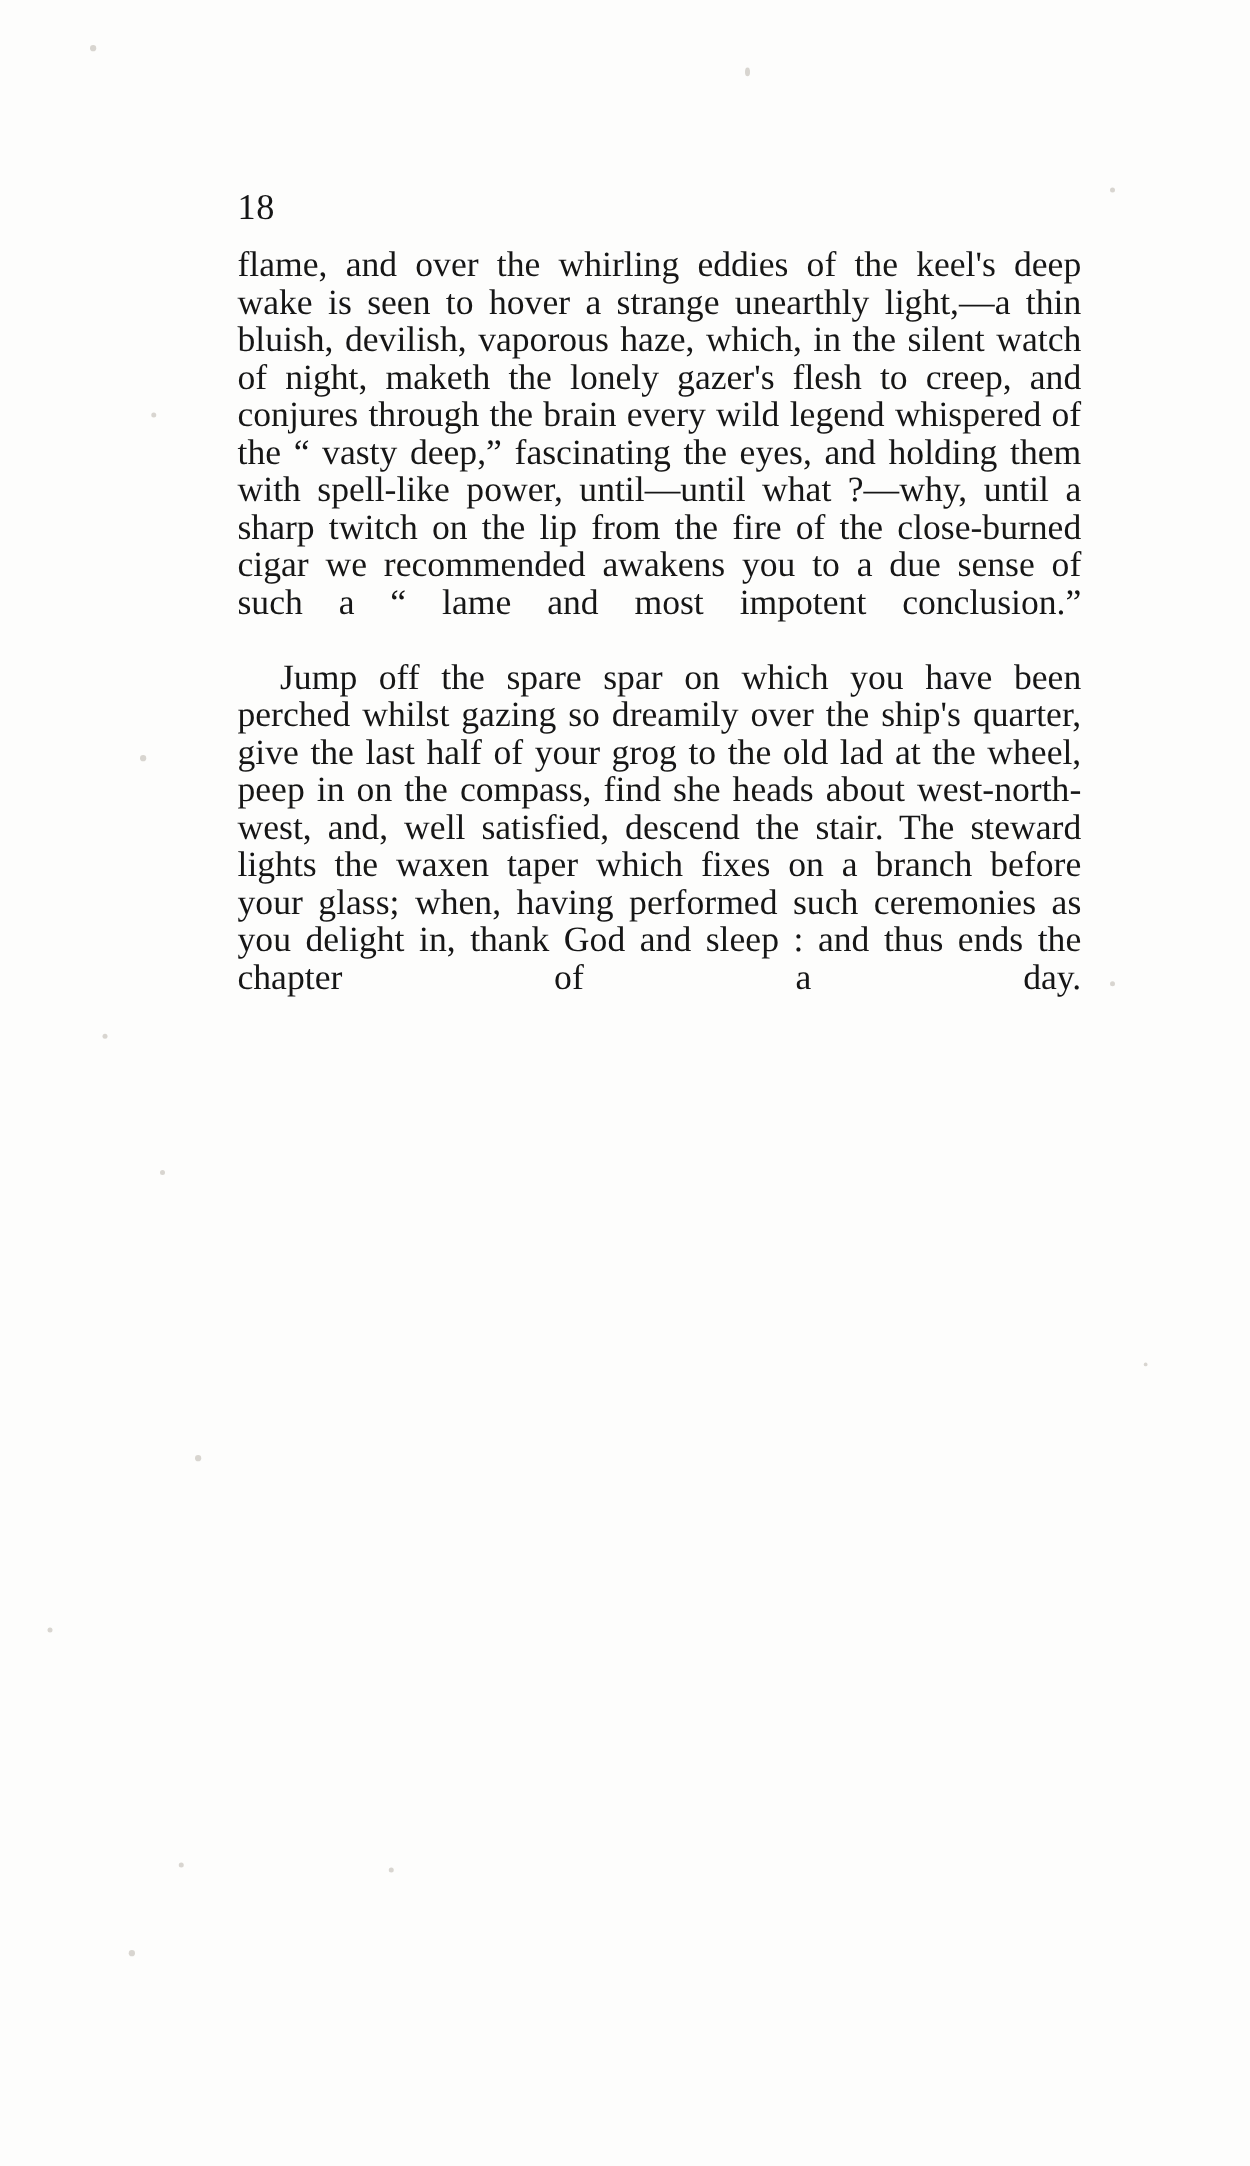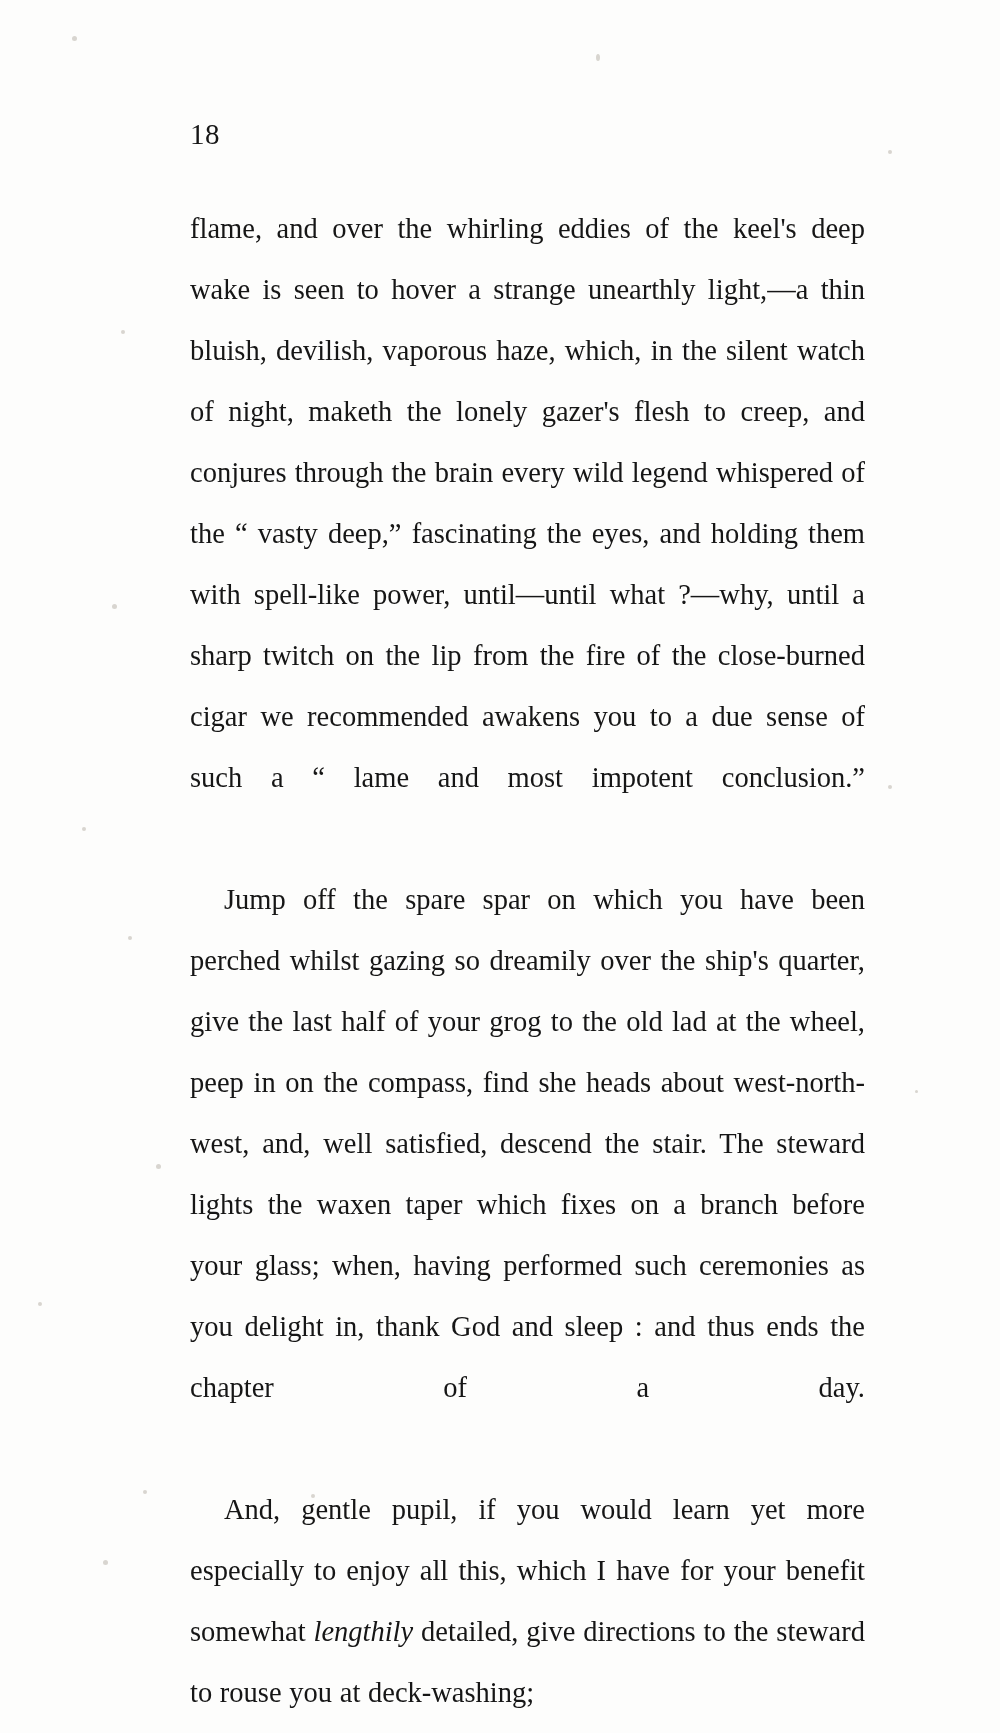--- a/index.html
+++ b/index.html
@@ -43,34 +43,35 @@
   .running-head {
     display: flex;
     align-items: baseline;
     height: 44px;
     margin-bottom: 36px;
   }
   .folio {
     font-size: 29px;
     letter-spacing: .5px;
     width: 120px;
+    margin-top: 32px;
   }
   .head-title {
     font-size: 23px;
     letter-spacing: 2.1px;
     font-variant: small-caps;
     text-transform: uppercase;
     flex: 1;
     text-align: left;
     padding-left: 28px;
   }
 
   p.para {
     font-size: 28.5px;
-    line-height: 61px;
+    line-height: 30px;
     margin: 0;
     text-align: justify;
     text-justify: inter-word;
     -webkit-hyphens: none;
     hyphens: none;
     word-spacing: 0.02em;
   }
   p.para + p.para {
     margin-top: 0;
   }
@@ -113,18 +114,15 @@
   <div class="content">
 
     <div class="running-head">
       <span class="folio">18</span>
     </div>
 
     <p class="para">flame, and over the whirling eddies of the keel's deep wake is seen to hover a strange unearthly light,—a thin bluish, devilish, vaporous haze, which, in the silent watch of night, maketh the lonely gazer's flesh to creep, and conjures through the brain every wild legend whispered of the “ vasty deep,” fascinating the eyes, and holding them with spell-like power, until—until what ?—why, until a sharp twitch on the lip from the fire of the close-burned cigar we recommended awakens you to a due sense of such a “ lame and most impotent conclusion.”</p>
 
     <p class="para indent">Jump off the spare spar on which you have been perched whilst gazing so dreamily over the ship's quarter, give the last half of your grog to the old lad at the wheel, peep in on the compass, find she heads about west-north-west, and, well satisfied, descend the stair.   The steward lights the waxen taper which fixes on a branch before your glass; when, having performed such ceremonies as you delight in, thank God and sleep : and thus ends the chapter of a day.</p>
 
-    <p class="para indent lastflush">
-      <span>And, gentle pupil, if you would learn yet more especially to enjoy all this, which I have for your benefit somewhat </span><span class="it">lengthily</span><span> detailed, give directions to the steward to rouse you at deck-washing;</span>
-    </p>
 
   </div>
 </div>
 
 </body></html>

